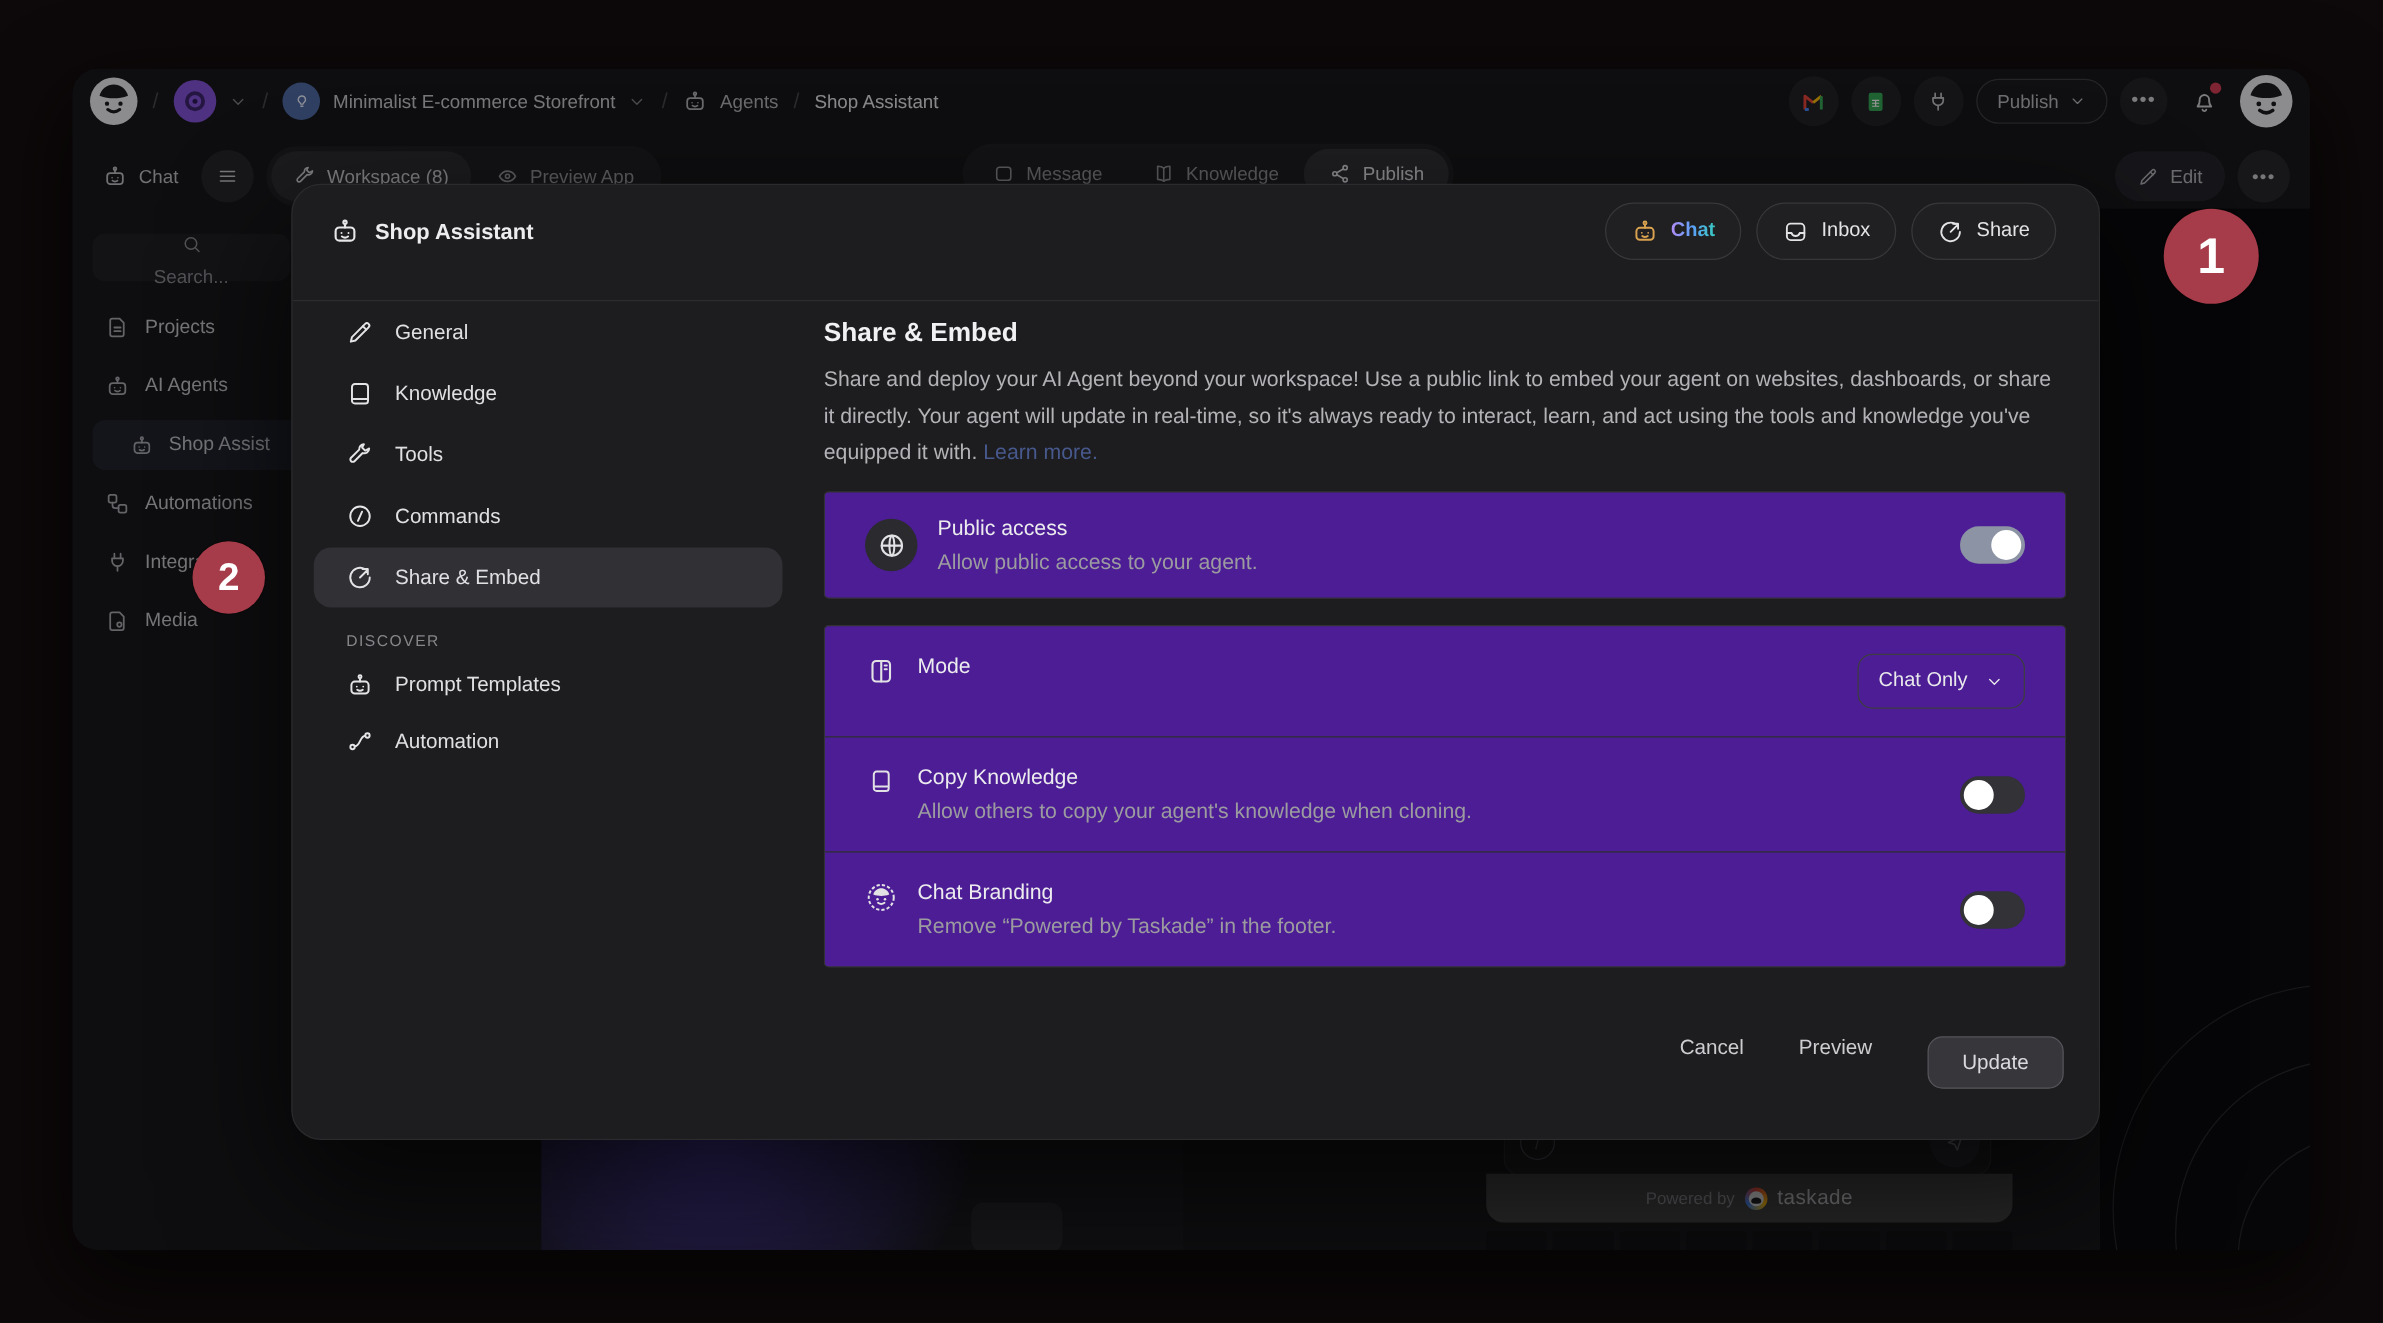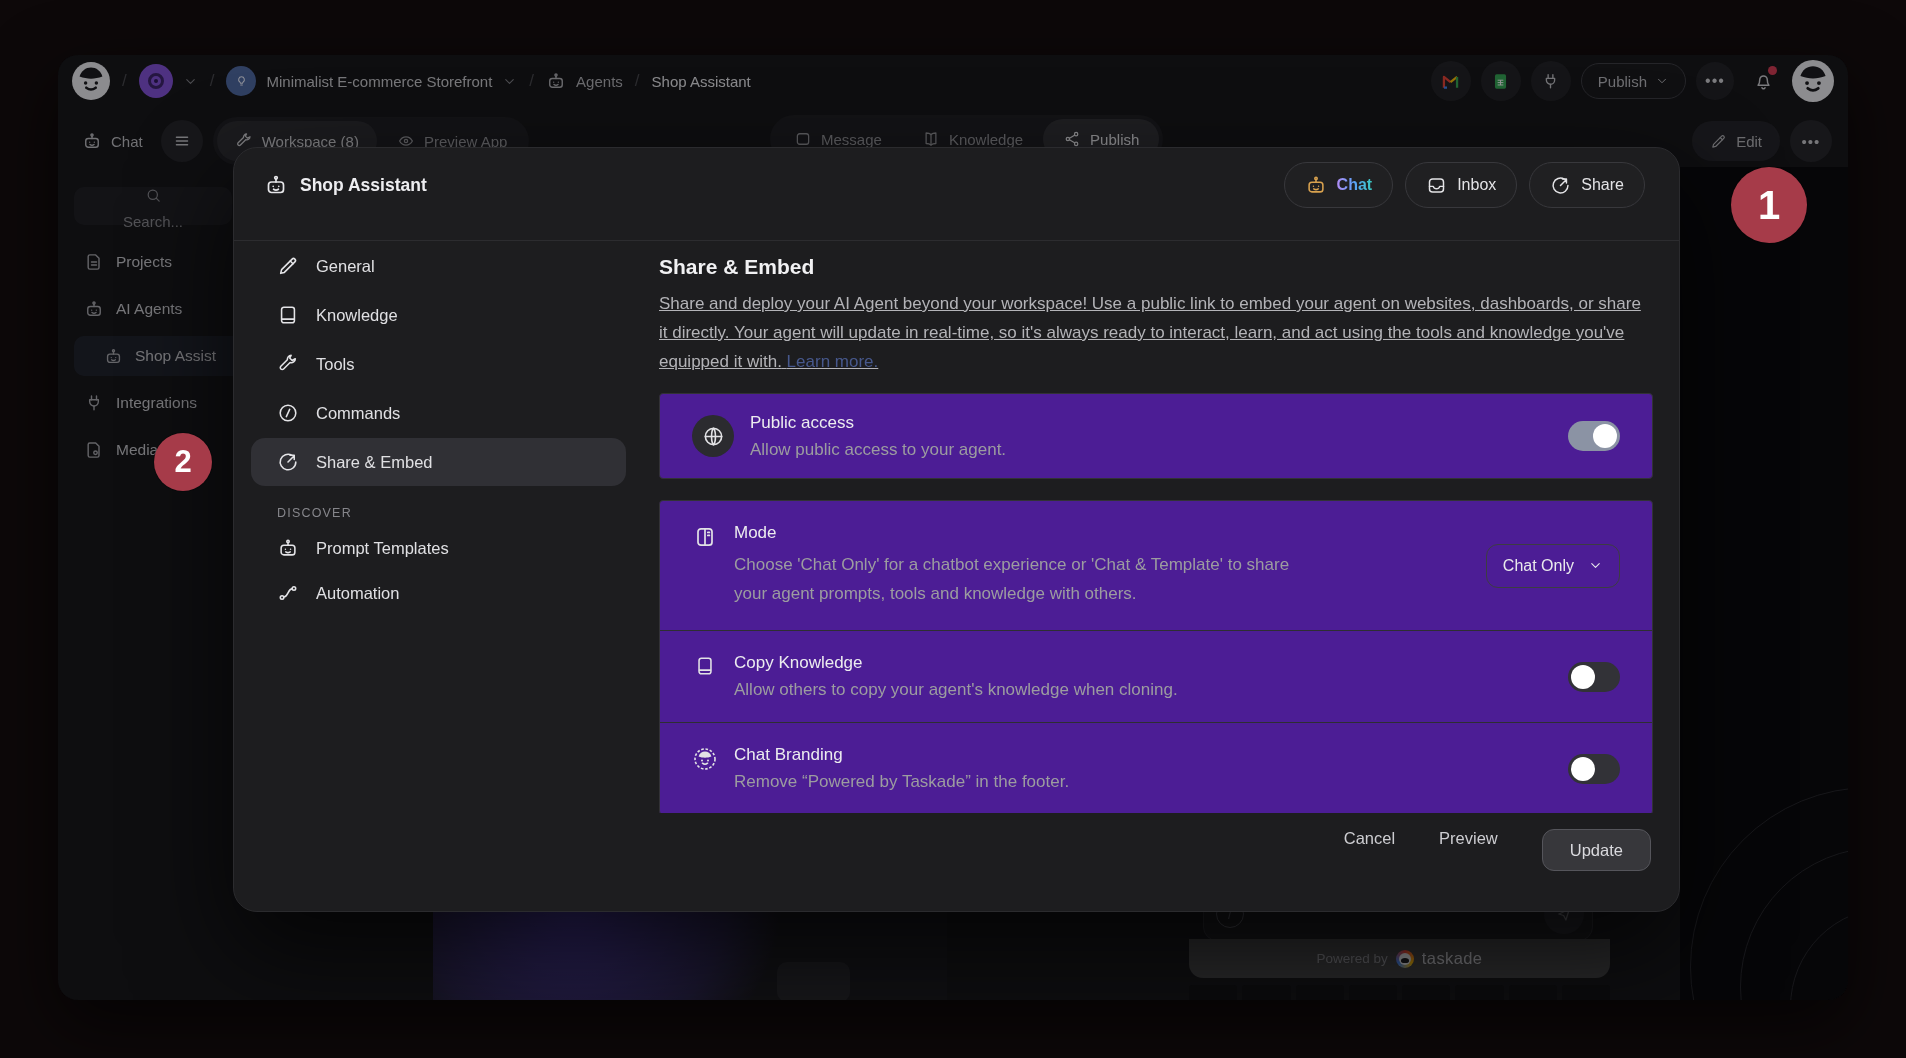--- a/index.html
+++ b/index.html
@@ -143,21 +143,21 @@
   .m-nav { position:absolute; left:17px; top:93px; width:375px; padding-top:0; }
   .m-nav-item { display:flex; align-items:center; gap:17px; height:48px; margin-top:1px;
                 padding:0 0 0 26px; border-radius:14px; font-size:16.5px; color:#e0e0e3; }
   .m-nav-item .nic { color:#e4e4e7; }
   .m-nav-item.selected { background:#30303464; background:#303035; }
   .m-discover { margin:20px 0 6px 26px; font-size:12.5px; letter-spacing:1.2px; color:#86868b; }
 
   .m-content { position:absolute; left:425px; top:93px; width:994px; height:572px;
                overflow:hidden; }
   .m-h2 { margin-top:14px; font-size:21px; font-weight:600; color:#f1f1f3; }
-  .m-desc { margin-top:10px; font-size:17px; line-height:29px; color:#b3b3b7; max-width:994px;text-decoration:underline; }
+  .m-desc { margin-top:10px; font-size:17px; line-height:29px; color:#b3b3b7; max-width:994px; }
   .m-link { color:var(--link,#47588c); cursor:pointer; }
 
   .card { border:1px solid #323236; border-radius:4px; background:#4c1d95; }
   .card.pa { margin-top:17px; height:86px; display:flex; align-items:center; padding:0 32px; }
   .globe-circ { width:42px; height:42px; border-radius:50%; background:#2b2b2f; color:#e2e2e5;
                 display:flex; align-items:center; justify-content:center; }
   .row-txt { margin-left:16px; }
   .row-title { font-size:17px; color:#ececef; }
   .row-sub { margin-top:7px; font-size:17px; color:#9c9ca0; }
   .toggle { margin-left:auto; width:52px; height:30px; border-radius:15px; background:#323237;
@@ -386,20 +386,28 @@
           <path d="M12 9V6.2"></path>
           <circle cx="12" cy="4.8" r="1.3"></circle>
           <circle cx="9.2" cy="13.4" r="0.8" fill="currentColor" stroke="none"></circle>
           <circle cx="14.8" cy="13.4" r="0.8" fill="currentColor" stroke="none"></circle>
           <path d="M9.6 16.2c1.5 1.1 3.3 1.1 4.8 0"></path>
         </svg>
       <span>Shop Assist</span>
     </div>
     <div class="side-item">
       <svg class="ic sic" width="20" height="20" viewBox="0 0 24 24">
+          <rect x="3.5" y="3.5" width="7.5" height="7.5" rx="1.8"></rect>
+          <rect x="13" y="13" width="7.5" height="7.5" rx="1.8"></rect>
+          <path d="M7.2 11v2.7a2.6 2.6 0 002.6 2.6H13"></path>
+        </svg>
+      <span>Automations</span>
+    </div>
+    <div class="side-item">
+      <svg class="ic sic" width="20" height="20" viewBox="0 0 24 24">
           <path d="M9 3.5V8M15 3.5V8"></path>
           <path d="M6.8 8h10.4v2.3a5.2 5.2 0 01-10.4 0V8z"></path>
           <path d="M12 15.8v4.2"></path>
         </svg>
       <span>Integrations</span>
     </div>
     <div class="side-item">
       <svg class="ic sic" width="20" height="20" viewBox="0 0 24 24">
           <path d="M7 3.5h7l4 4v11a2 2 0 01-2 2H7a2 2 0 01-2-2v-13a2 2 0 012-2z"></path>
           <circle cx="13.8" cy="15.2" r="2.1"></circle>
@@ -571,21 +579,20 @@
         <div class="g-row mode">
           <span class="ricon">
             <svg class="ic" width="24" height="24" viewBox="0 0 24 24">
                 <rect x="5" y="3.8" width="14" height="16.4" rx="3"></rect>
                 <path d="M12 3.8v16.4"></path>
                 <path d="M14.8 7.4h1.6M14.8 10.4h1.6"></path>
               </svg>
           </span>
           <div class="row-txt">
             <div class="row-title">Mode</div>
-            <div class="row-sub">Choose 'Chat Only' for a chatbot experience or 'Chat &amp; Template' to share your agent prompts, tools and knowledge with others.</div>
           </div>
           <div class="dropdown">
             <span>Chat Only</span>
             <svg class="ic" width="15" height="15" viewBox="0 0 24 24">
                 <path d="M6 9l6 6 6-6"></path>
               </svg>
           </div>
         </div>
         <div class="g-div"></div>
         <div class="g-row">

